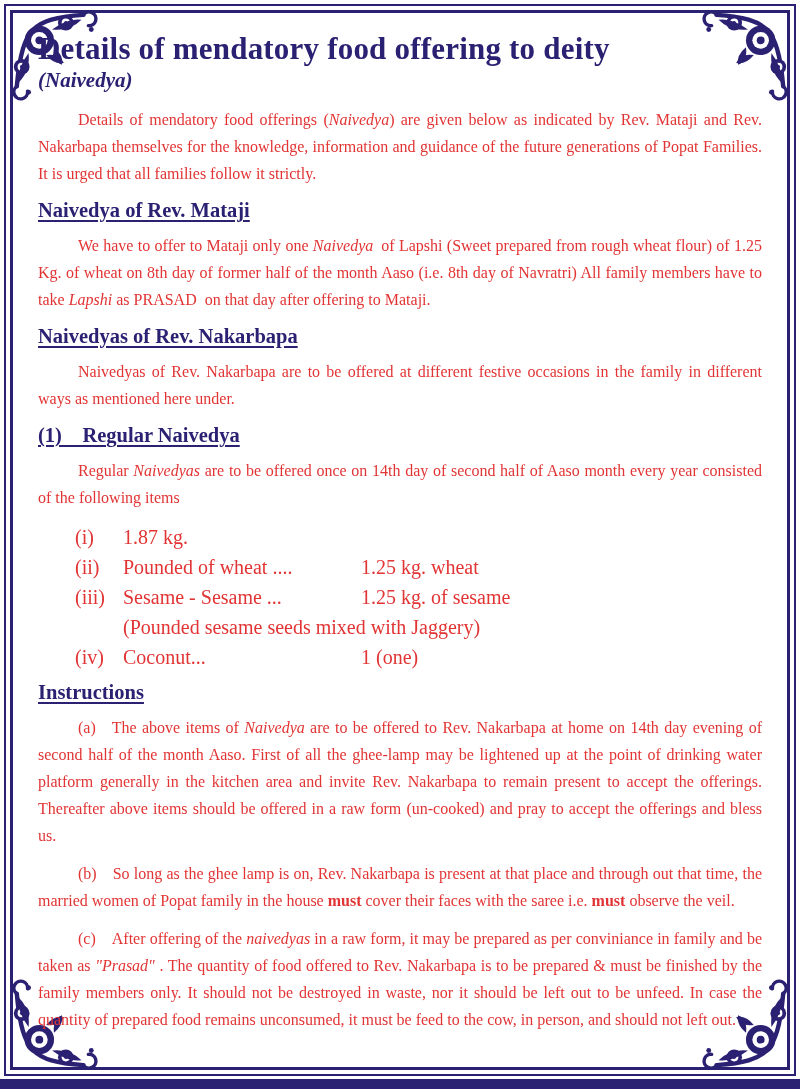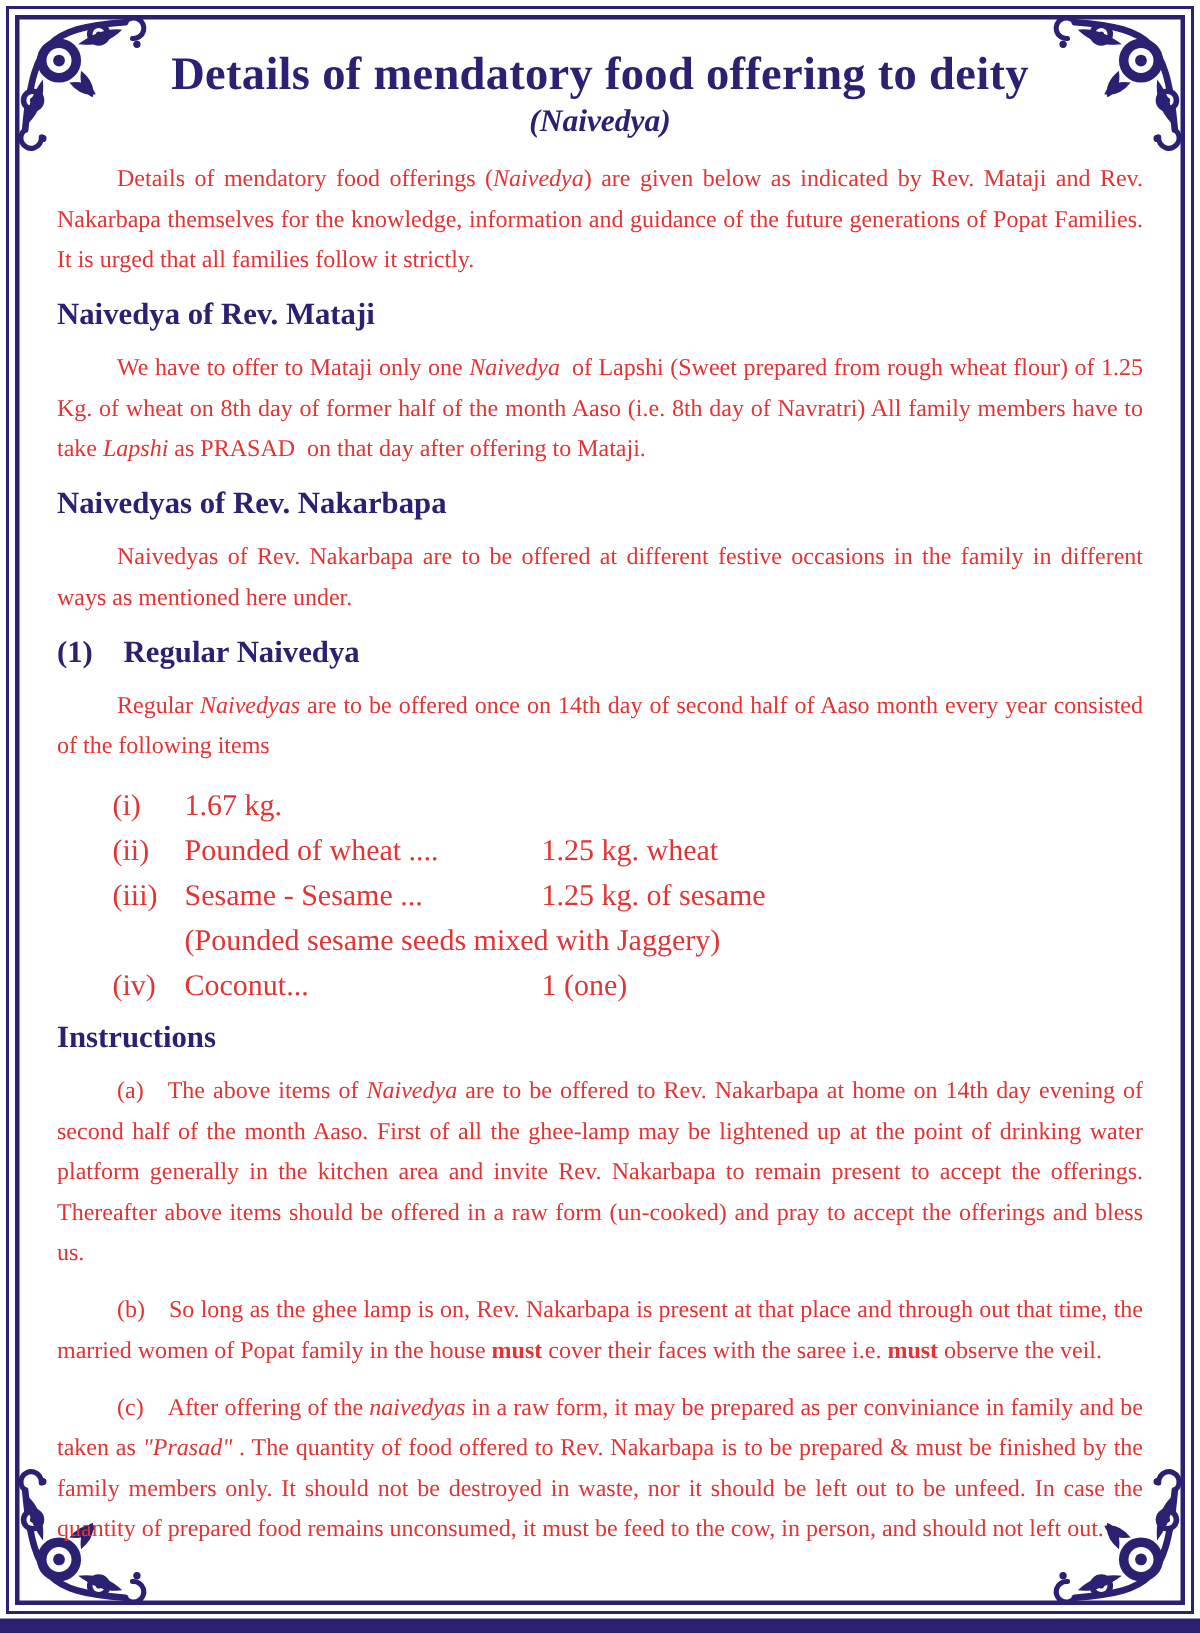--- a/index.html
+++ b/index.html
@@ -14,26 +14,26 @@
   .frame-inner{position:absolute;left:10px;right:10px;top:10px;bottom:19px;
     border:3px solid #2b2173;pointer-events:none;}
   .bottom-bar{position:absolute;left:0;right:0;bottom:0;height:10px;background:#2b2173;}
   .orn{position:absolute;width:98px;height:100px;pointer-events:none;}
   .orn.tl{top:7px;left:7px;}
   .orn.tr{top:7px;right:7px;transform:scaleX(-1);}
   .orn.bl{bottom:16px;left:7px;transform:scaleY(-1);}
   .orn.br{bottom:16px;right:7px;transform:scale(-1,-1);}
   
   .content{position:absolute;left:38px;right:38px;top:24px;color:#e23434;}
-  .title{color:#2b2173;text-align:center;font-weight:bold;line-height:1.1;margin:8px 0 14px 0;}
+  .title{color:#2b2173;font-weight:bold;line-height:1.1;margin:8px 0 14px 0;}
   .title .l1{font-size:31px;letter-spacing:.2px;}
   .title .l2{font-size:21px;font-style:italic;margin-top:3px;}
   p.body{font-size:16px;line-height:27px;text-align:justify;margin:0 0 11px 0;text-indent:40px;}
   h2.sec{color:#2b2173;font-size:20.5px;line-height:24px;margin:5px 0 10px 0;font-weight:bold;}
-  h2.sec span{text-decoration-thickness:2px;text-underline-offset:3px;}
+  h2.sec span{text-decoration:underline;text-decoration-thickness:2px;text-underline-offset:3px;}
   .it{font-style:italic;}
   .bd{font-weight:bold;}
   
   .olist{margin:2px 0 8px 37px;font-size:20px;line-height:30px;}
   .lrow{display:flex;}
   .lmark{width:48px;flex:0 0 48px;}
   .llabel{width:238px;flex:0 0 238px;}
   .lvalue{flex:1;}
   .lnote{margin-left:48px;}
 </style>
@@ -98,21 +98,21 @@
 
     <h2 class="sec"><span>Naivedyas of Rev. Nakarbapa</span></h2>
     <p class="body"><span>Naivedyas of Rev. Nakarbapa are to be offered at different festive occasions in the family in different ways as mentioned here under.</span></p>
 
     <h2 class="sec"><span>(1) Regular Naivedya</span></h2>
     <p class="body"><span>Regular </span><span class="it">Naivedyas</span><span> are to be offered once on 14th day of second half of Aaso month every year consisted of the following items</span></p>
 
     <div class="olist">
       <div class="lrow">
         <span class="lmark">(i)</span>
-        <span class="lvalue">1.67 kg.</span>
+        <span class="lvalue">1.87 kg.</span>
       </div>
       <div class="lrow">
         <span class="lmark">(ii)</span>
         <span class="llabel">Pounded of wheat ....</span>
         <span class="lvalue">1.25 kg. wheat</span>
       </div>
       <div class="lrow">
         <span class="lmark">(iii)</span>
         <span class="llabel">Sesame - Sesame ...</span>
         <span class="lvalue">1.25 kg. of sesame</span>

